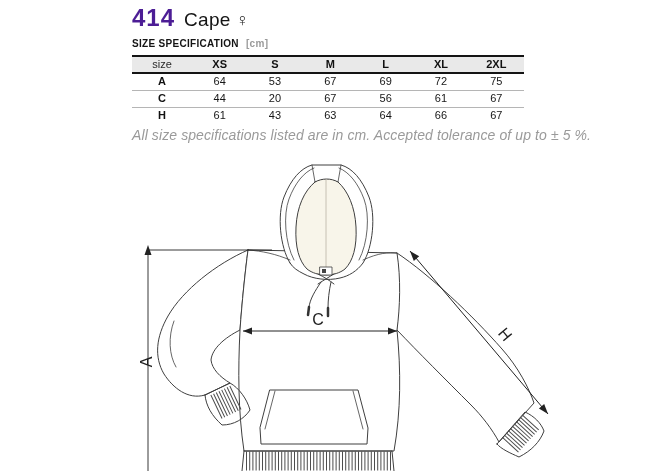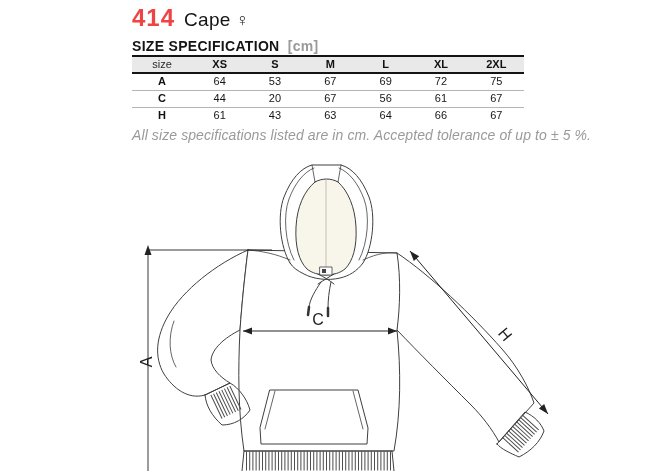--- a/index.html
+++ b/index.html
@@ -5,24 +5,24 @@
   * { box-sizing: border-box; margin: 0; padding: 0; }
   html, body { width: 667px; height: 471px; }
   body {
     position: relative;
     background: #ffffff;
     overflow: hidden;
     font-family: "Liberation Sans", sans-serif;
     color: #1c1c1c;
   }
   .title-row { position: absolute; left: 132px; top: 4px; display: flex; align-items: baseline; }
-  .product-code { font-size: 24px; font-weight: 700; color: #ef4444; letter-spacing: 1px; }
+  .product-code { font-size: 24px; font-weight: 700; color: #4c1d95; letter-spacing: 1px; }
   .product-name { font-size: 19px; font-weight: 400; color: #141414; margin-left: 9px; letter-spacing: 0.3px; }
   .gender { font-size: 18px; font-weight: 400; color: #222; margin-left: 5px; }
-  .spec-row { position: absolute; left: 132px; top: 38px; font-size: 14px; letter-spacing: 0.3px; }
+  .spec-row { position: absolute; left: 132px; top: 38px; font-size: 10px; letter-spacing: 0.3px; }
   .spec-heading { font-weight: 700; color: #141414; }
   .spec-unit { font-weight: 600; color: #9a9a9a; margin-left: 4px; }
   table.size-table {
     position: absolute; left: 132px; top: 55px; width: 392px;
     border-collapse: collapse; table-layout: fixed;
     font-size: 11px;
   }
   table.size-table col.first { width: 60px; }
   table.size-table thead tr {
     background: #e9e9e9;

